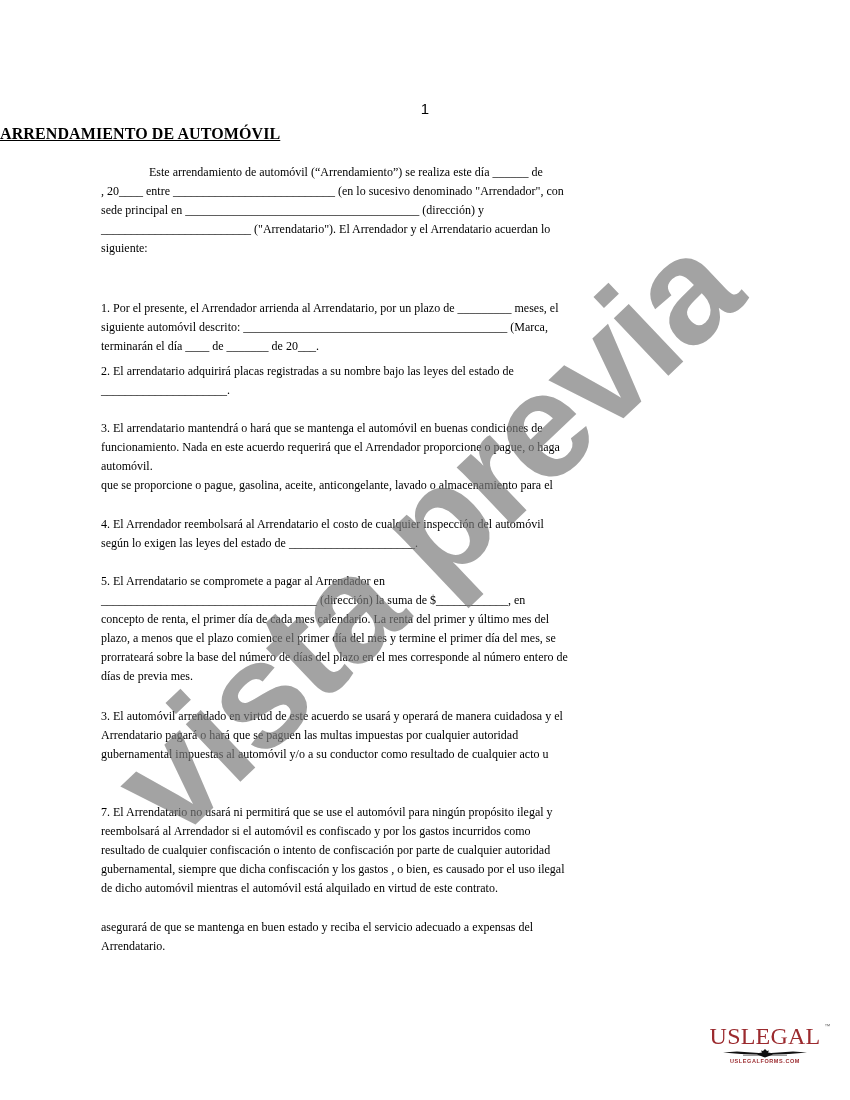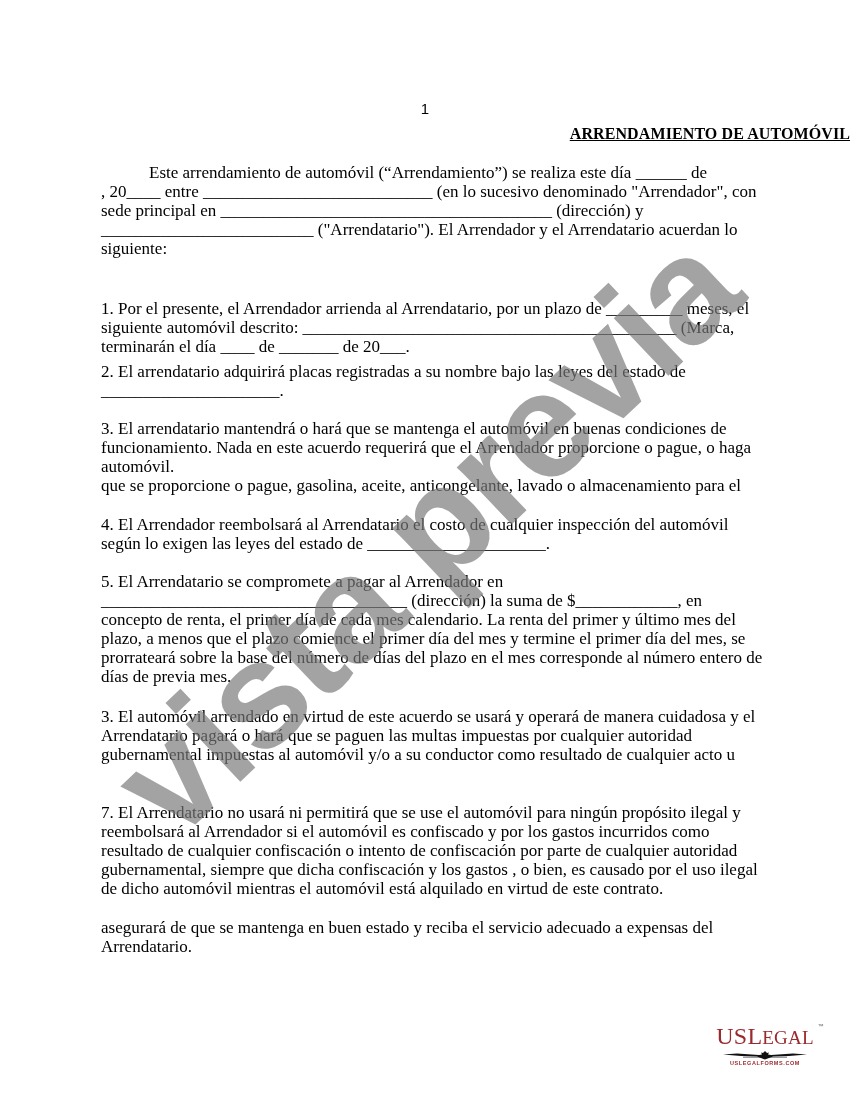--- a/index.html
+++ b/index.html
@@ -30,32 +30,32 @@
       text-align: center;
       font-family: "Liberation Sans", "DejaVu Sans", sans-serif;
       font-size: 15px;
       line-height: 18px;
     }
     .doc-title {
       position: absolute;
       top: 124px;
       left: 0;
       width: 850px;
-      text-align: right;
+      text-align: left;
       font-weight: bold;
       font-size: 16px;
       line-height: 20px;
       text-decoration: underline;
       letter-spacing: 0.1px;
     }
     .body-text {
       position: absolute;
       left: 101px;
       width: 650px;
-      font-size: 17px;
+      font-size: 12px;
       line-height: 19.1px;
       white-space: nowrap;
     }
     .body-text .ln {
       display: block;
       height: 19.1px;
     }
     .indent { padding-left: 48px; }
 
     
@@ -87,21 +87,21 @@
     .logo-word {
       font-family: "Liberation Serif", "DejaVu Serif", serif;
       font-size: 24px;
       line-height: 24px;
       color: #9b2a2e;
       letter-spacing: 0.2px;
       display: inline-block;
       position: relative;
     }
     .logo-word .small-caps {
-      font-size: 19px;
+      font-size: 24px;
     }
     .logo-tm {
       position: absolute;
       right: -10px;
       top: -1px;
       font-family: "Liberation Sans", "DejaVu Sans", sans-serif;
       font-size: 6px;
       color: #666;
       line-height: 6px;
     }

